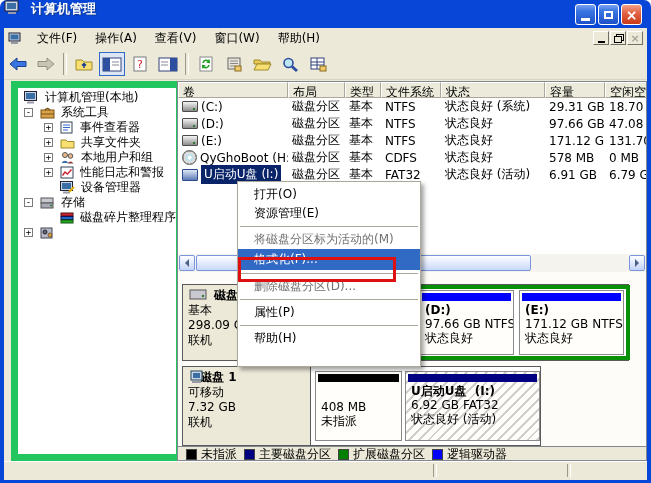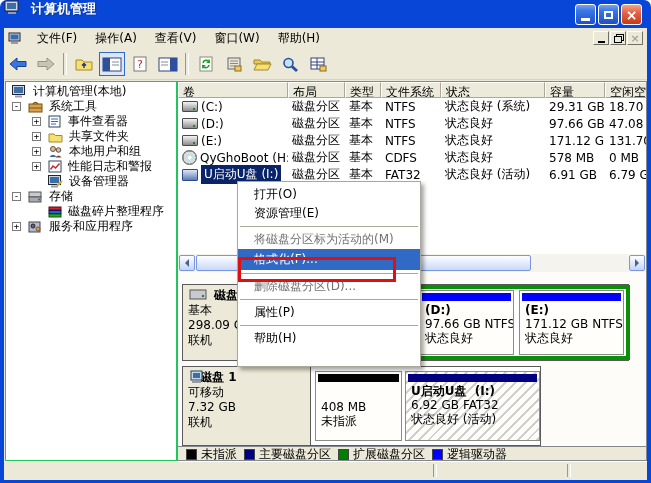--- a/index.html
+++ b/index.html
@@ -28,21 +28,21 @@
   .g-rest{position:relative;width:9px;height:8px;}
   .g-rest::before{content:"";position:absolute;left:2px;top:0;width:6px;height:5px;border:1px solid #000;}
   .g-rest::after{content:"";position:absolute;left:0;top:2px;width:6px;height:5px;border:1px solid #000;background:#ECE9D8;}
   .g-sm-x{color:#A8A49A;font-weight:bold;font-size:11px;line-height:11px;}
   
   .toolbar{position:absolute;left:4px;top:49px;width:643px;height:30px;background:#ECE9D8;display:flex;align-items:center;border-bottom:1px solid #D8D4C4;}
   .tool-btn{width:26px;height:24px;display:flex;align-items:center;justify-content:center;margin:0 1px;}
   .tool-btn.pressed{border:1px solid #316AC5;background:#DDE6F6;box-sizing:border-box;}
   .tsep{width:2px;height:22px;border-left:1px solid #9E9A87;border-right:1px solid #fff;margin:0 3px;}
   
-  .tree-pane{position:absolute;left:5px;top:81px;width:172px;height:380px;background:#fff;border:1px solid #22c55e;box-sizing:border-box;overflow:hidden;padding-top:2px;}
+  .tree-pane{position:absolute;left:11px;top:81px;width:172px;height:380px;background:#fff;border:7px solid #22c55e;box-sizing:border-box;overflow:hidden;padding-top:2px;}
   .trow{height:15px;display:flex;align-items:center;white-space:nowrap;}
   .lv0{padding-left:6px;}.lv1{padding-left:6px;}.lv2{padding-left:26px;}
   .expander{width:9px;height:9px;border:1px solid #7B7B7B;background:#fff;box-sizing:border-box;font-size:9px;line-height:6px;text-align:center;margin-right:7px;flex:0 0 auto;font-family:"DejaVu Sans Mono",monospace;}
   .expander.hidden{visibility:hidden;}
   .ticon{margin-right:4px;flex:0 0 auto;display:inline-flex;}
   .tlabel{padding:0 2px;}
   .tlabel.sel{background:#D6D2C6;}
   .right-pane{position:absolute;left:177px;top:81px;width:470px;height:380px;background:#fff;border:1px solid #828790;box-sizing:border-box;overflow:hidden;}
   
   .vol-header{position:absolute;left:0;top:0;width:510px;height:16px;display:flex;}
@@ -335,21 +335,20 @@
     </div>
     <div class="trow lv1">
       <span class="expander">+</span>
       <span class="ticon">
           <svg width="15" height="13">
             <rect x="1" y="2" width="11" height="10" fill="#B8BCC8" stroke="#445"></rect>
             <circle cx="5" cy="6" r="2" fill="#667" stroke="#223"></circle>
             <circle cx="10" cy="9" r="2" fill="#DBA632" stroke="#754"></circle>
           </svg>
         </span>
-      <span class="tlabel">服务和应用程序</span>
     </div>
   </div>
 
   <div class="right-pane">
 
     <div class="vol-header">
       <div class="hcell c0">卷</div>
       <div class="hcell c1">布局</div>
       <div class="hcell c2">类型</div>
       <div class="hcell c3">文件系统</div>

